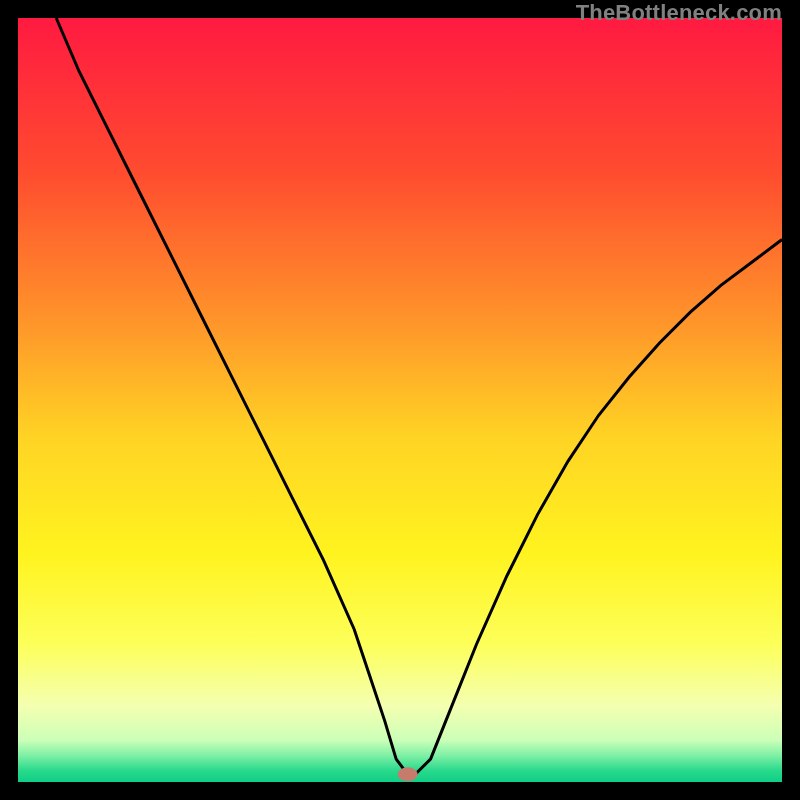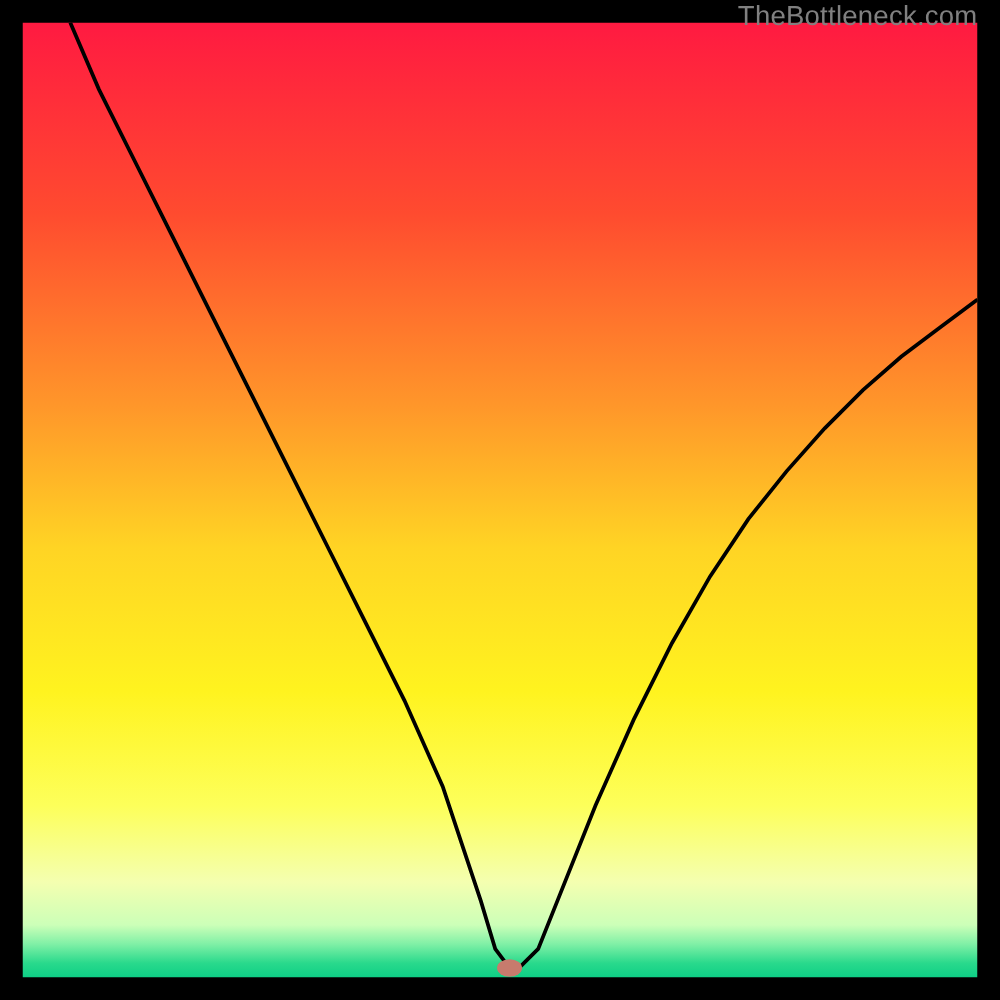--- a/index.html
+++ b/index.html
@@ -18,21 +18,21 @@
     width: 764px;
     height: 764px;
     background: #000;
   }
   .watermark {
     position: absolute;
     right: 18px;
     top: 0px;
     color: #808080;
     font-size: 22px;
-    font-weight: 400;
+    font-weight: 700;
     letter-spacing: 0.2px;
     z-index: 10;
   }
   svg {
     display: block;
   }
 </style>
 </head>
 <body>
 

